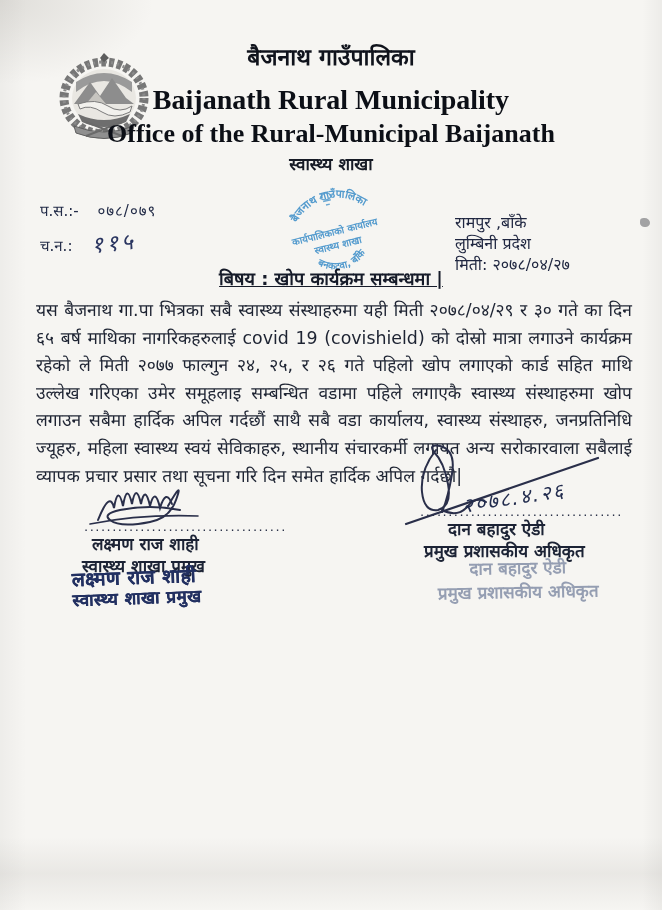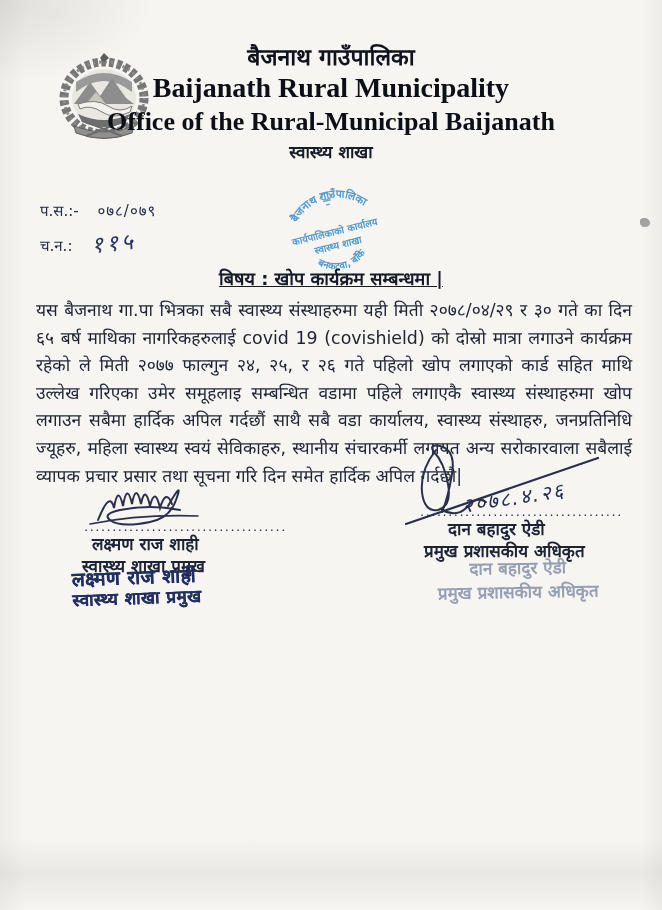--- a/index.html
+++ b/index.html
@@ -15,21 +15,21 @@
     content:"";position:absolute;inset:0;pointer-events:none;
     background:
       radial-gradient(220px 120px at 0px 0px, rgba(120,115,105,.18), transparent 70%),
       linear-gradient(180deg, rgba(0,0,0,0) 92%, rgba(120,115,108,.10) 96%, rgba(0,0,0,0) 100%),
       linear-gradient(90deg, rgba(0,0,0,.035) 0%, rgba(0,0,0,0) 4%, rgba(0,0,0,0) 97%, rgba(0,0,0,.04) 100%);
   }
   .header{
     position:absolute;left:0;top:44px;width:662px;text-align:center;line-height:1.18;
   }
   .h-np1{font-size:23px;font-weight:bold;color:#10131c;}
-  .h-en1{font-size:28px;font-weight:bold;font-family:"Liberation Serif",serif;color:#0c0f16;margin-top:0;}
+  .h-en1{font-size:28px;font-weight:bold;font-family:"Liberation Serif",serif;color:#0c0f16;margin-top:12px;}
   .h-np2{font-size:23px;font-weight:bold;color:#10131c;margin-top:4px;}
   .h-en2{font-size:26px;font-weight:bold;font-family:"Liberation Serif",serif;color:#0c0f16;margin-top:3px;}
   .h-np3{font-size:17px;font-weight:bold;color:#171b26;margin-top:4px;}
   .h-en3{font-size:20px;font-weight:bold;font-family:"Liberation Serif",serif;color:#0c0f16;margin-top:1px;}
 
   .logo{position:absolute;left:56px;top:52px;width:96px;height:96px;}
 
   .refblock{position:absolute;left:40px;top:200px;font-size:15px;color:#232c48;}
   .refline{white-space:nowrap;}
   .hand-number{
@@ -123,20 +123,25 @@
     <div class="refline">
       <span>प.स.:-</span>
       <span style="margin-left:14px;letter-spacing:1px;">०७८/०७९</span>
     </div>
     <div class="refline" style="margin-top:6px;">
       <span>च.न.:</span>
       <span class="hand-number">११५</span>
     </div>
   </div>
 
+  <div class="addrblock">
+    <div>रामपुर ,बाँके</div>
+    <div>लुम्बिनी प्रदेश</div>
+    <div>मिती: २०७८/०४/२७</div>
+  </div>
 
   <div class="stamp">
     <svg viewBox="0 0 120 120" width="120" height="118" xmlns="http://www.w3.org/2000/svg">
       <defs>
         <path id="arcTop" d="M 14,66 A 46,46 0 0 1 106,66"></path>
         <path id="arcBot" d="M 23,62 A 38,40 0 0 0 97,62"></path>
       </defs>
       <g fill="#3e8fc9">
 
         <g stroke="#3e8fc9" stroke-width="1.4" fill="none" opacity=".85">

